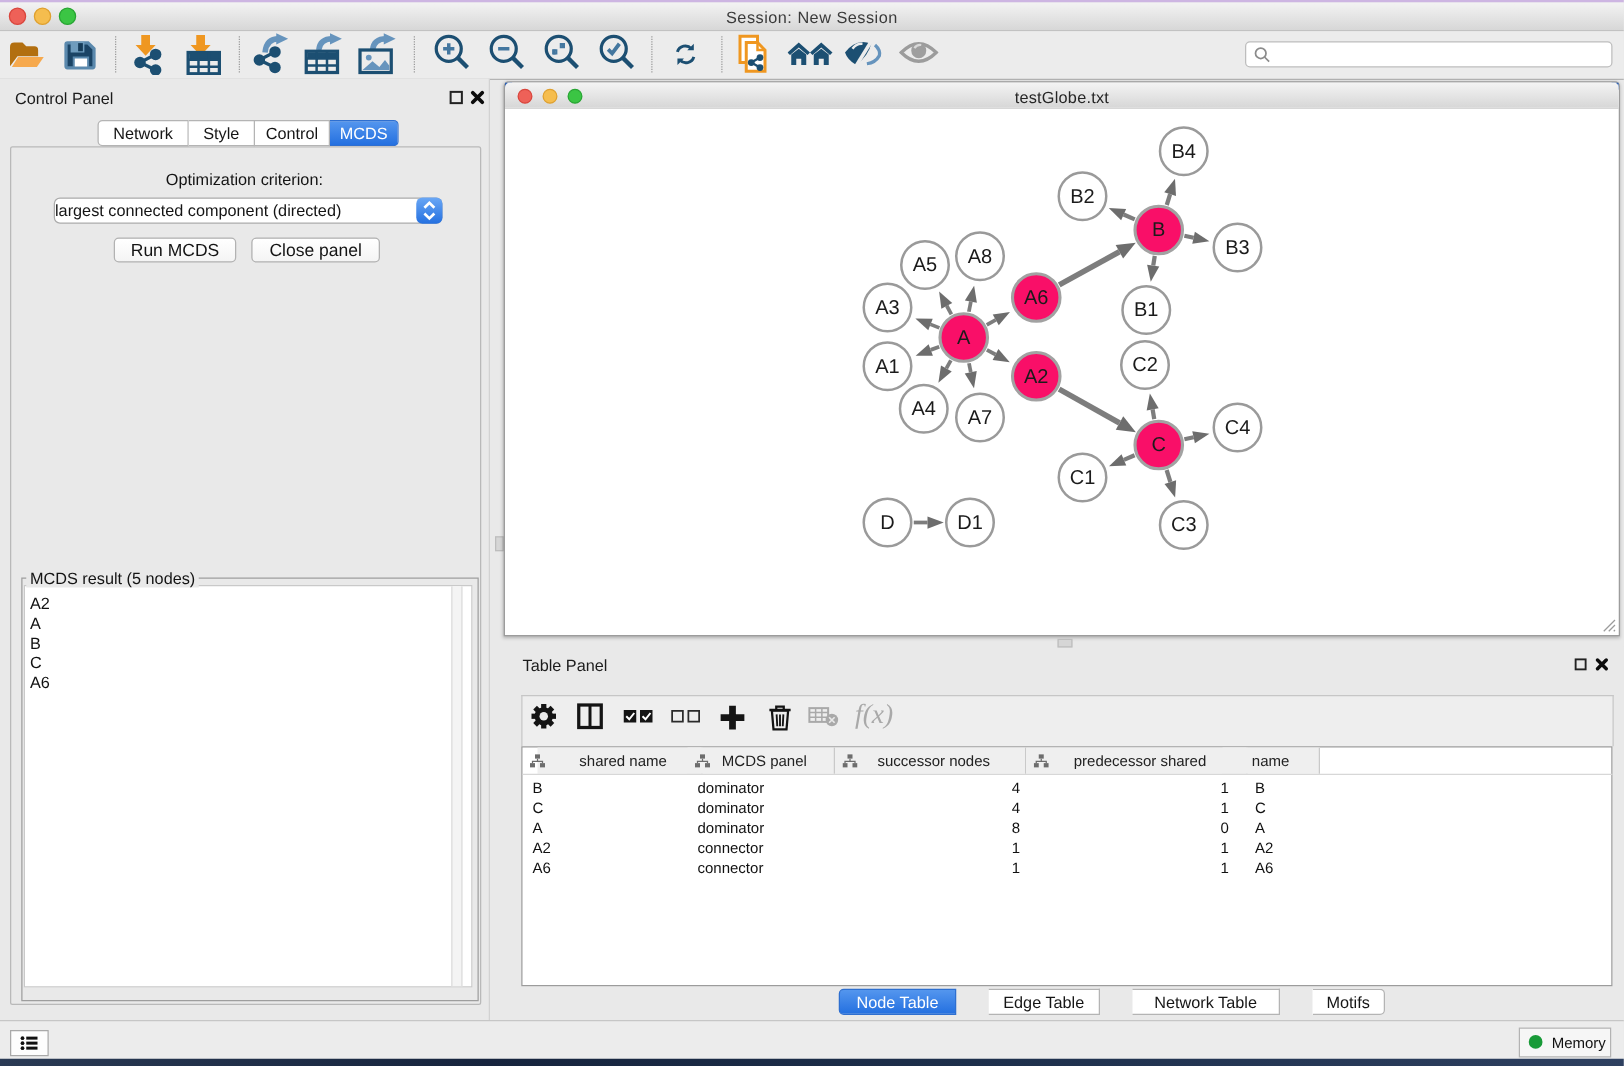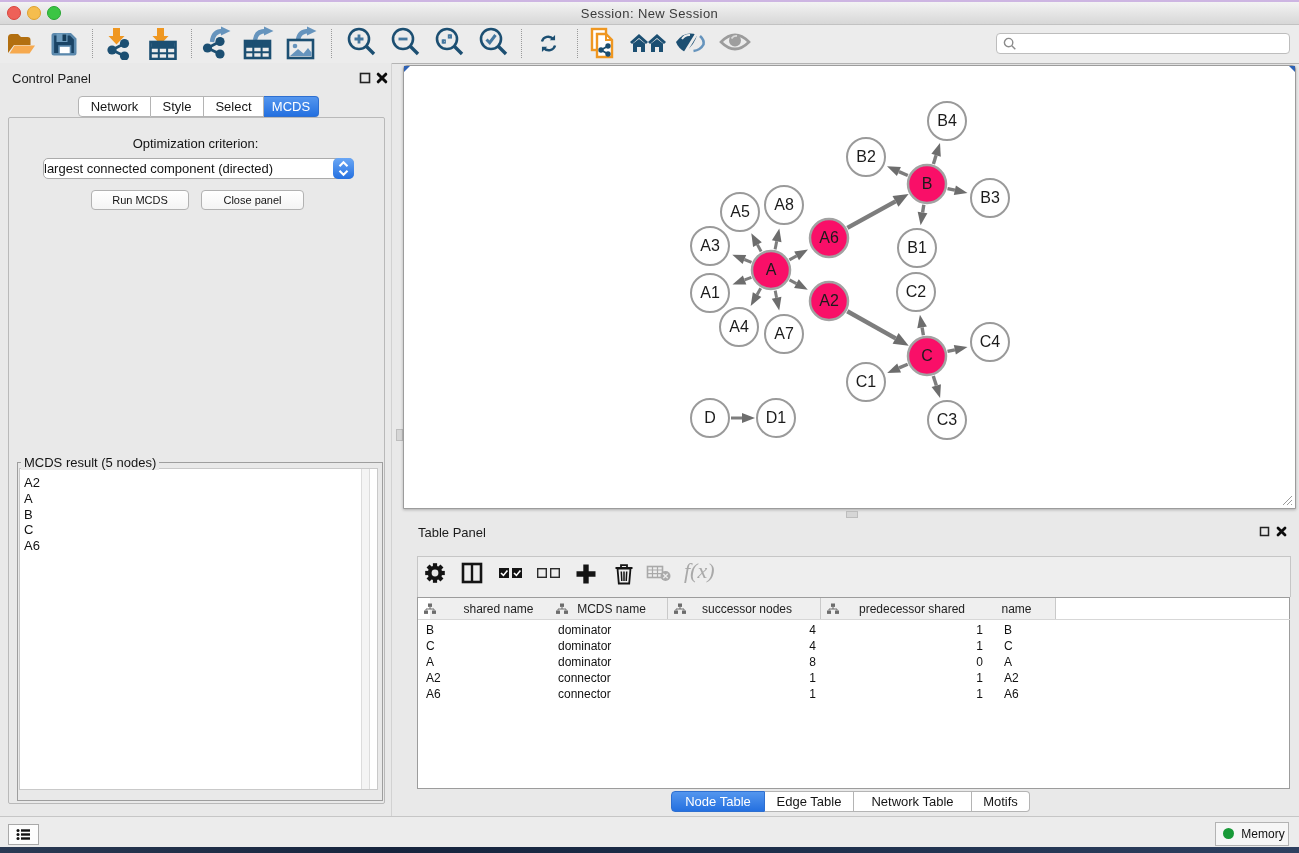--- a/index.html
+++ b/index.html
@@ -30,21 +30,21 @@
   .tab.first{border-left:1px solid #b4b4b4;border-radius:4px 0 0 4px;}
   .tab.last{border-radius:0 4px 4px 0;}
   .tab.sel{background:linear-gradient(#5496ee,#2470e0);color:#fff;border-color:#2e6fd0;}
   #optlabel{left:0;top:136px;width:391px;text-align:center;font-size:13px;color:#141414;}
   #combo{left:43px;top:158px;width:309px;height:19px;background:#fff;border:1px solid #ababab;
      border-radius:5px;font-size:13px;color:#141414;line-height:19px;}
   #combo span{}
   #combostep{position:absolute;right:-1px;top:-1px;width:21px;height:21px;border-radius:5px;
      background:linear-gradient(#6aa7f5,#2470e0);}
   .btn{position:absolute;height:18px;line-height:18px;background:linear-gradient(#ffffff,#f4f4f4);
-     border:1px solid #b2b2b2;border-radius:4px;font-size:11px;color:#141414;text-align:center;}
+     border:1px solid #b2b2b2;border-radius:4px;font-size:14px;color:#141414;text-align:center;}
   #groupbox{left:17px;top:462px;width:364px;height:337px;border:1px solid #9e9e9e;}
   #gblabel{left:21px;top:455px;background:#e9e9e9;padding:0 3px;font-size:13px;color:#141414;}
   #gblist{left:19px;top:468px;width:359px;height:322px;background:#fff;border:1px solid #c9c9c9;
      font-size:13px;color:#111;line-height:15.8px;padding:6px 0 0 4px;box-sizing:border-box;}
   #gbscroll{left:361px;top:469px;width:7px;height:320px;background:#f4f4f4;border-left:1px solid #dcdcdc;border-right:1px solid #dcdcdc;}
   #listbtn{left:8px;top:824px;width:29px;height:19px;background:#fdfdfd;border:1px solid #a9a9a9;}
   #membtn{left:1215px;top:822px;width:72px;height:22px;background:#f6f6f6;border:1px solid #b3b3b3;
       font-size:12px;color:#111;}
   
   #netwin{left:403px;top:65px;width:891px;height:442px;background:#fff;
@@ -205,21 +205,21 @@
 <svg class="abs" style="left:359px;top:72px" width="12" height="12">
     <rect x="1.5" y="1.5" width="9" height="9" fill="none" stroke="#222" stroke-width="1.6"></rect>
   </svg>
 <svg class="abs" style="left:376px;top:72px" width="12" height="12">
     <path d="M2.2 2.2 L9.8 9.8 M9.8 2.2 L2.2 9.8" stroke="#0c0c0c" stroke-width="3" stroke-linecap="round"></path>
   </svg>
 <div class="abs" id="cpbody"></div>
 <div class="tabrow" style="left:78px;top:96px;">
   <div class="tab first" style="width:71px;">Network</div>
   <div class="tab" style="width:52px;">Style</div>
-  <div class="tab" style="width:59px;">Select</div>
+  <div class="tab" style="width:59px;">Control</div>
   <div class="tab last sel" style="width:54px;">MCDS</div>
 </div>
 <div class="abs" id="optlabel">Optimization criterion:</div>
 <div class="abs" id="combo"><span>largest connected component (directed)</span>
   <div id="combostep">
     <svg width="21" height="21" viewBox="0 0 21 21">
       <path d="M6.5 8.2 L10.5 4.2 L14.5 8.2" fill="none" stroke="#fff" stroke-width="2.1"></path>
       <path d="M6.5 12.8 L10.5 16.8 L14.5 12.8" fill="none" stroke="#fff" stroke-width="2.1"></path>
     </svg>
   </div>
@@ -231,20 +231,26 @@
 <div class="abs" id="gbscroll"></div>
 <div class="abs" id="gblabel">MCDS result (5 nodes)</div>
 
 <div class="abs" id="netwin">
   <svg style="position:absolute;left:0;top:0" width="6" height="6">
       <path d="M0 0 H6 L0 6 Z" fill="#2e62b5"></path>
     </svg>
     <svg style="position:absolute;right:0;top:0" width="6" height="6">
       <path d="M6 0 H0 L6 6 Z" fill="#2e62b5"></path>
     </svg>
+    <div id="nettitle">
+    <div class="tl" style="left:10px;background:#ee6158;border:0.5px solid #d9453c;"></div>
+    <div class="tl" style="left:30px;background:#f5bd4e;border:0.5px solid #dfa02e;"></div>
+    <div class="tl" style="left:50px;background:#3bc544;border:0.5px solid #27a532;"></div>
+    <div id="netname">testGlobe.txt</div>
+  </div>
   <svg style="position:absolute;left:0;top:21px;" width="891" height="421" viewBox="404 86 891 421" font-family="Liberation Sans, sans-serif">
 <g stroke="#7d7d7d" fill="none">
 <line x1="761.1" y1="250.5" x2="757.4" y2="243.6" stroke-width="3.0"></line>
 <path d="M751.3 232.2 L761.8 241.3 L753.1 245.9 Z" fill="#6d6d6d" stroke="none"></path>
 <line x1="775.1" y1="248.4" x2="776.7" y2="240.3" stroke-width="3.0"></line>
 <path d="M779.3 227.5 L781.5 241.2 L771.9 239.3 Z" fill="#6d6d6d" stroke="none"></path>
 <line x1="751.5" y1="261.3" x2="744.4" y2="258.5" stroke-width="3.0"></line>
 <path d="M732.3 253.8 L746.2 254.0 L742.6 263.1 Z" fill="#6d6d6d" stroke="none"></path>
 <line x1="751.4" y1="276.4" x2="744.6" y2="278.9" stroke-width="3.0"></line>
 <path d="M732.5 283.5 L742.9 274.4 L746.3 283.5 Z" fill="#6d6d6d" stroke="none"></path>
@@ -398,21 +404,21 @@
     </div>
 <svg class="abs" style="left:6px;top:5px" width="12" height="12" viewBox="0 0 12 12">
       <g fill="#6d6d6d">
         <rect x="4" y="0.5" width="4" height="3.4"></rect>
         <rect x="0" y="7.5" width="4" height="3.4"></rect>
         <rect x="8" y="7.5" width="4" height="3.4"></rect>
         <path d="M6 4 v2 M2 7.5 v-1.5 h8 v1.5" fill="none" stroke="#6d6d6d" stroke-width="1"></path>
       </g>
     </svg>
 <div class="th" style="left:132px;width:117px;">
-      <span class="lbl"> MCDS name</span>
+      <span class="lbl"> MCDS panel</span>
     </div>
 <svg class="abs" style="left:138px;top:5px" width="12" height="12" viewBox="0 0 12 12">
       <g fill="#6d6d6d">
         <rect x="4" y="0.5" width="4" height="3.4"></rect>
         <rect x="0" y="7.5" width="4" height="3.4"></rect>
         <rect x="8" y="7.5" width="4" height="3.4"></rect>
         <path d="M6 4 v2 M2 7.5 v-1.5 h8 v1.5" fill="none" stroke="#6d6d6d" stroke-width="1"></path>
       </g>
     </svg>
 <div class="th" style="left:250px;width:152px;">
@@ -460,21 +466,21 @@
 <div class="trow" style="left:140px;top:72px;width:110px;">connector</div>
 <div class="trow num" style="left:250px;top:72px;width:148px;">1</div>
 <div class="trow num" style="left:403px;top:72px;width:162px;">1</div>
 <div class="trow" style="left:586px;top:72px;width:70px;">A2</div>
 <div class="trow" style="left:8px;top:88px;width:120px;">A6</div>
 <div class="trow" style="left:140px;top:88px;width:110px;">connector</div>
 <div class="trow num" style="left:250px;top:88px;width:148px;">1</div>
 <div class="trow num" style="left:403px;top:88px;width:162px;">1</div>
 <div class="trow" style="left:586px;top:88px;width:70px;">A6</div>
 </div>
-<div class="tabrow" style="left:671px;top:791px;">
+<div class="tabrow" style="left:671px;top:791px;gap:26px;">
     <div class="tab first sel" style="width:92px;">Node Table</div>
     <div class="tab" style="width:88px;">Edge Table</div>
     <div class="tab" style="width:117px;">Network Table</div>
     <div class="tab last" style="width:57px;">Motifs</div>
   </div>
 <div class="abs" id="statusbar"></div>
 <div class="abs" id="listbtn">
   <svg width="29" height="19" viewBox="0 0 29 19">
     <circle cx="9" cy="5.5" r="1.5" fill="#111"></circle>
       <rect x="12" y="4.3" width="9" height="2.4" fill="#111"></rect>

